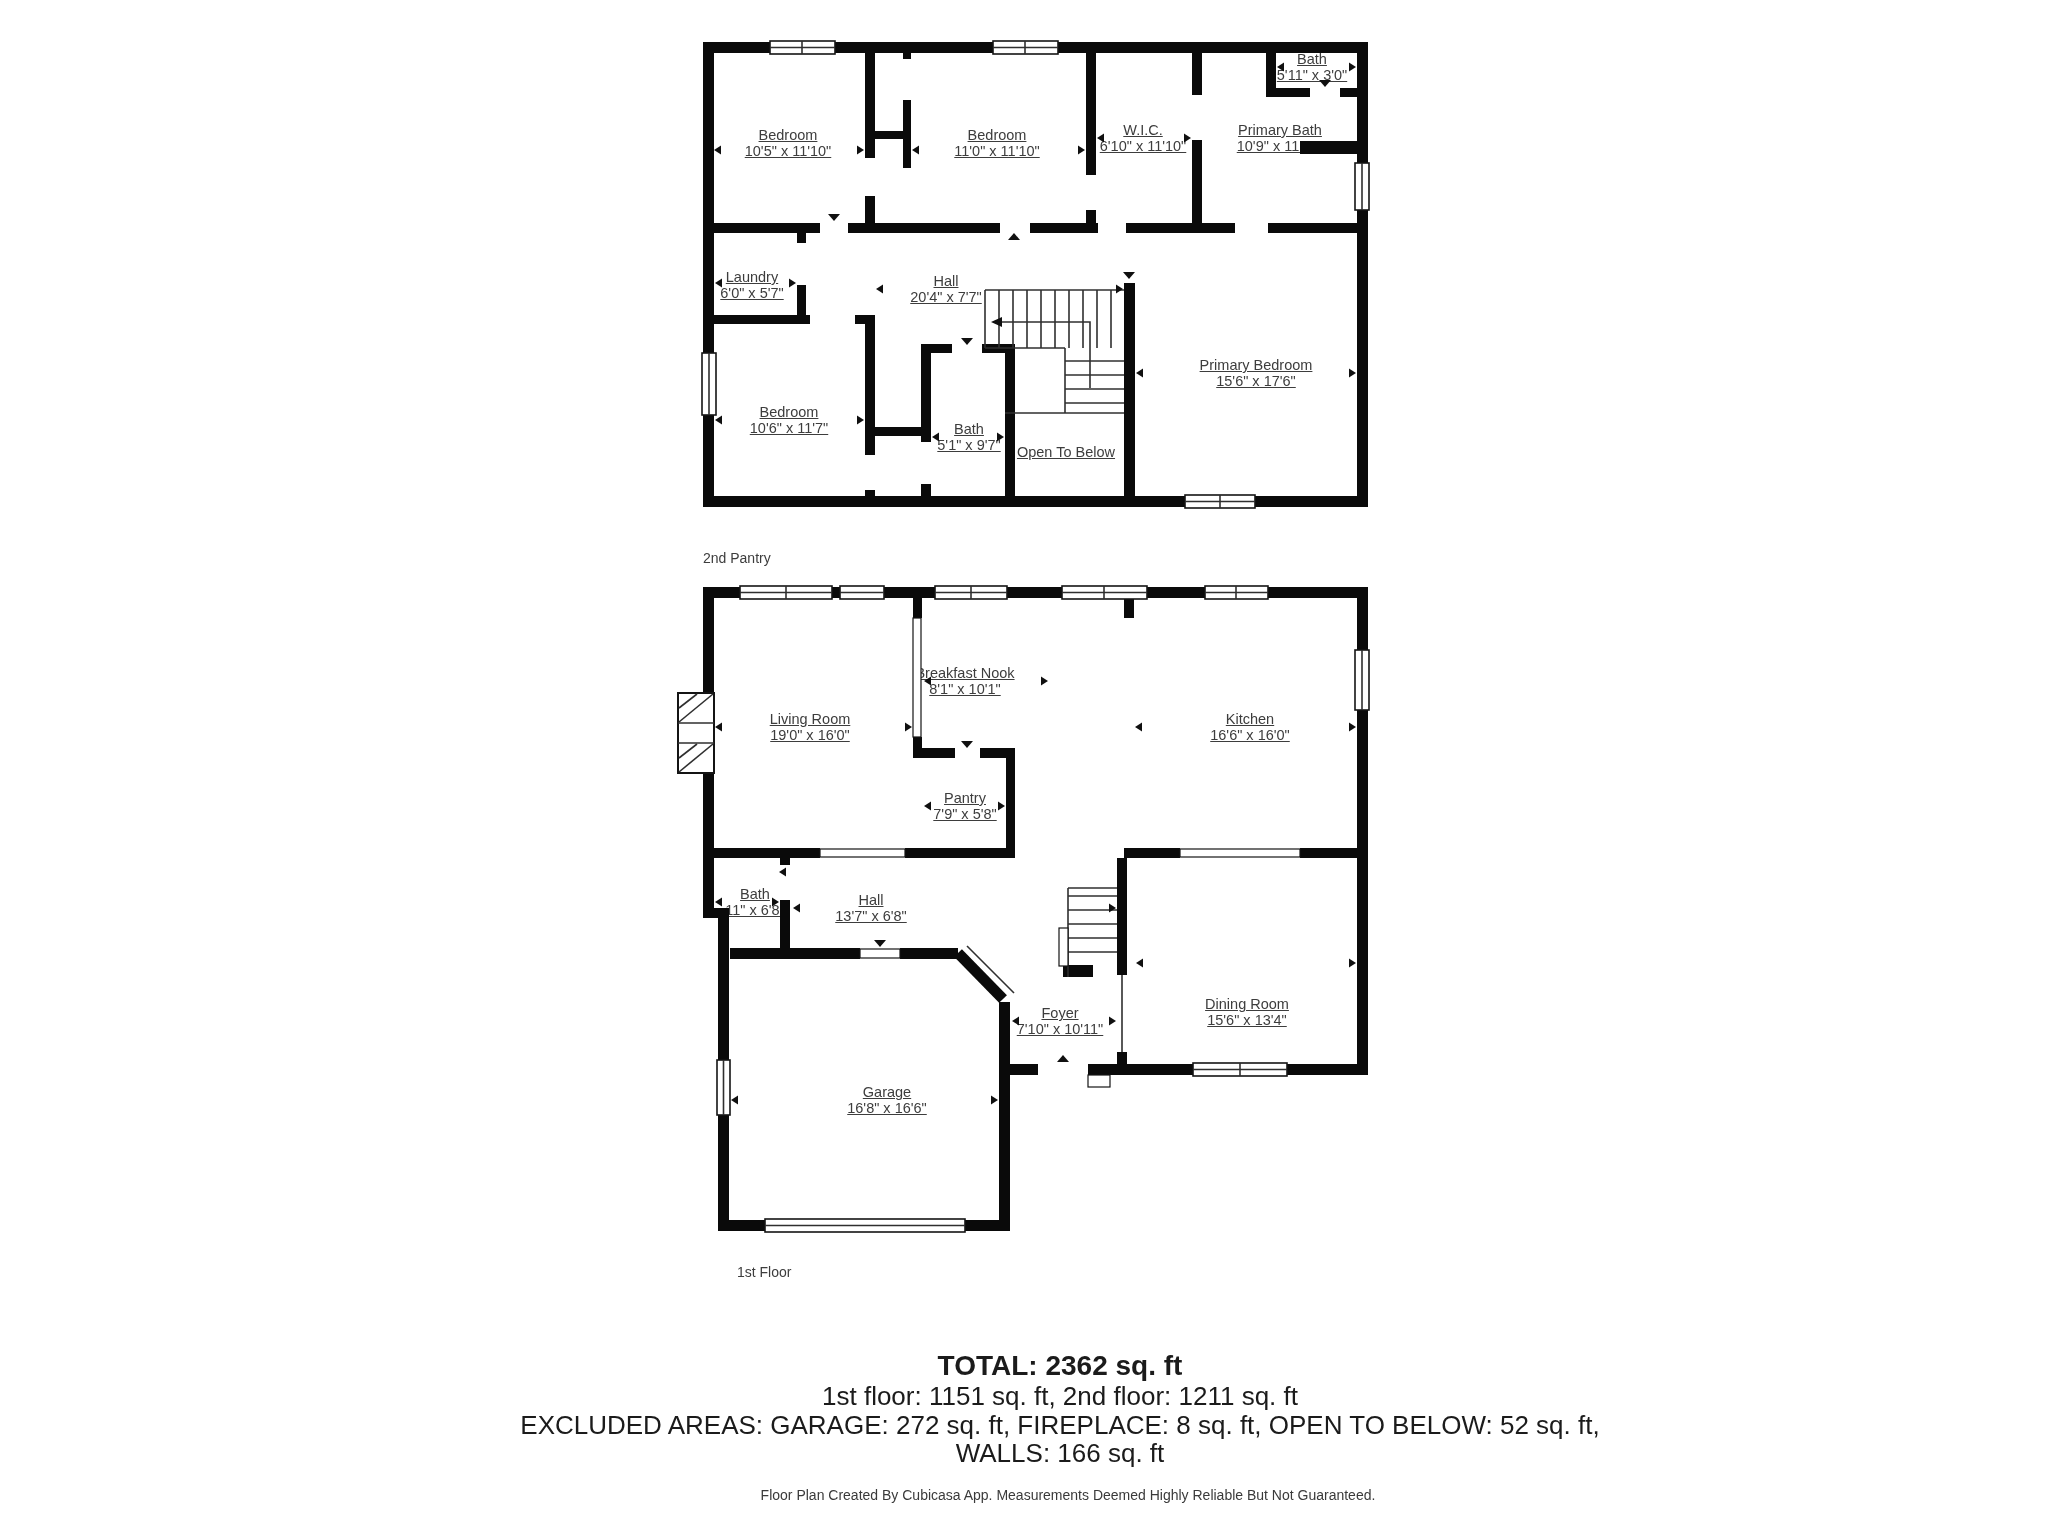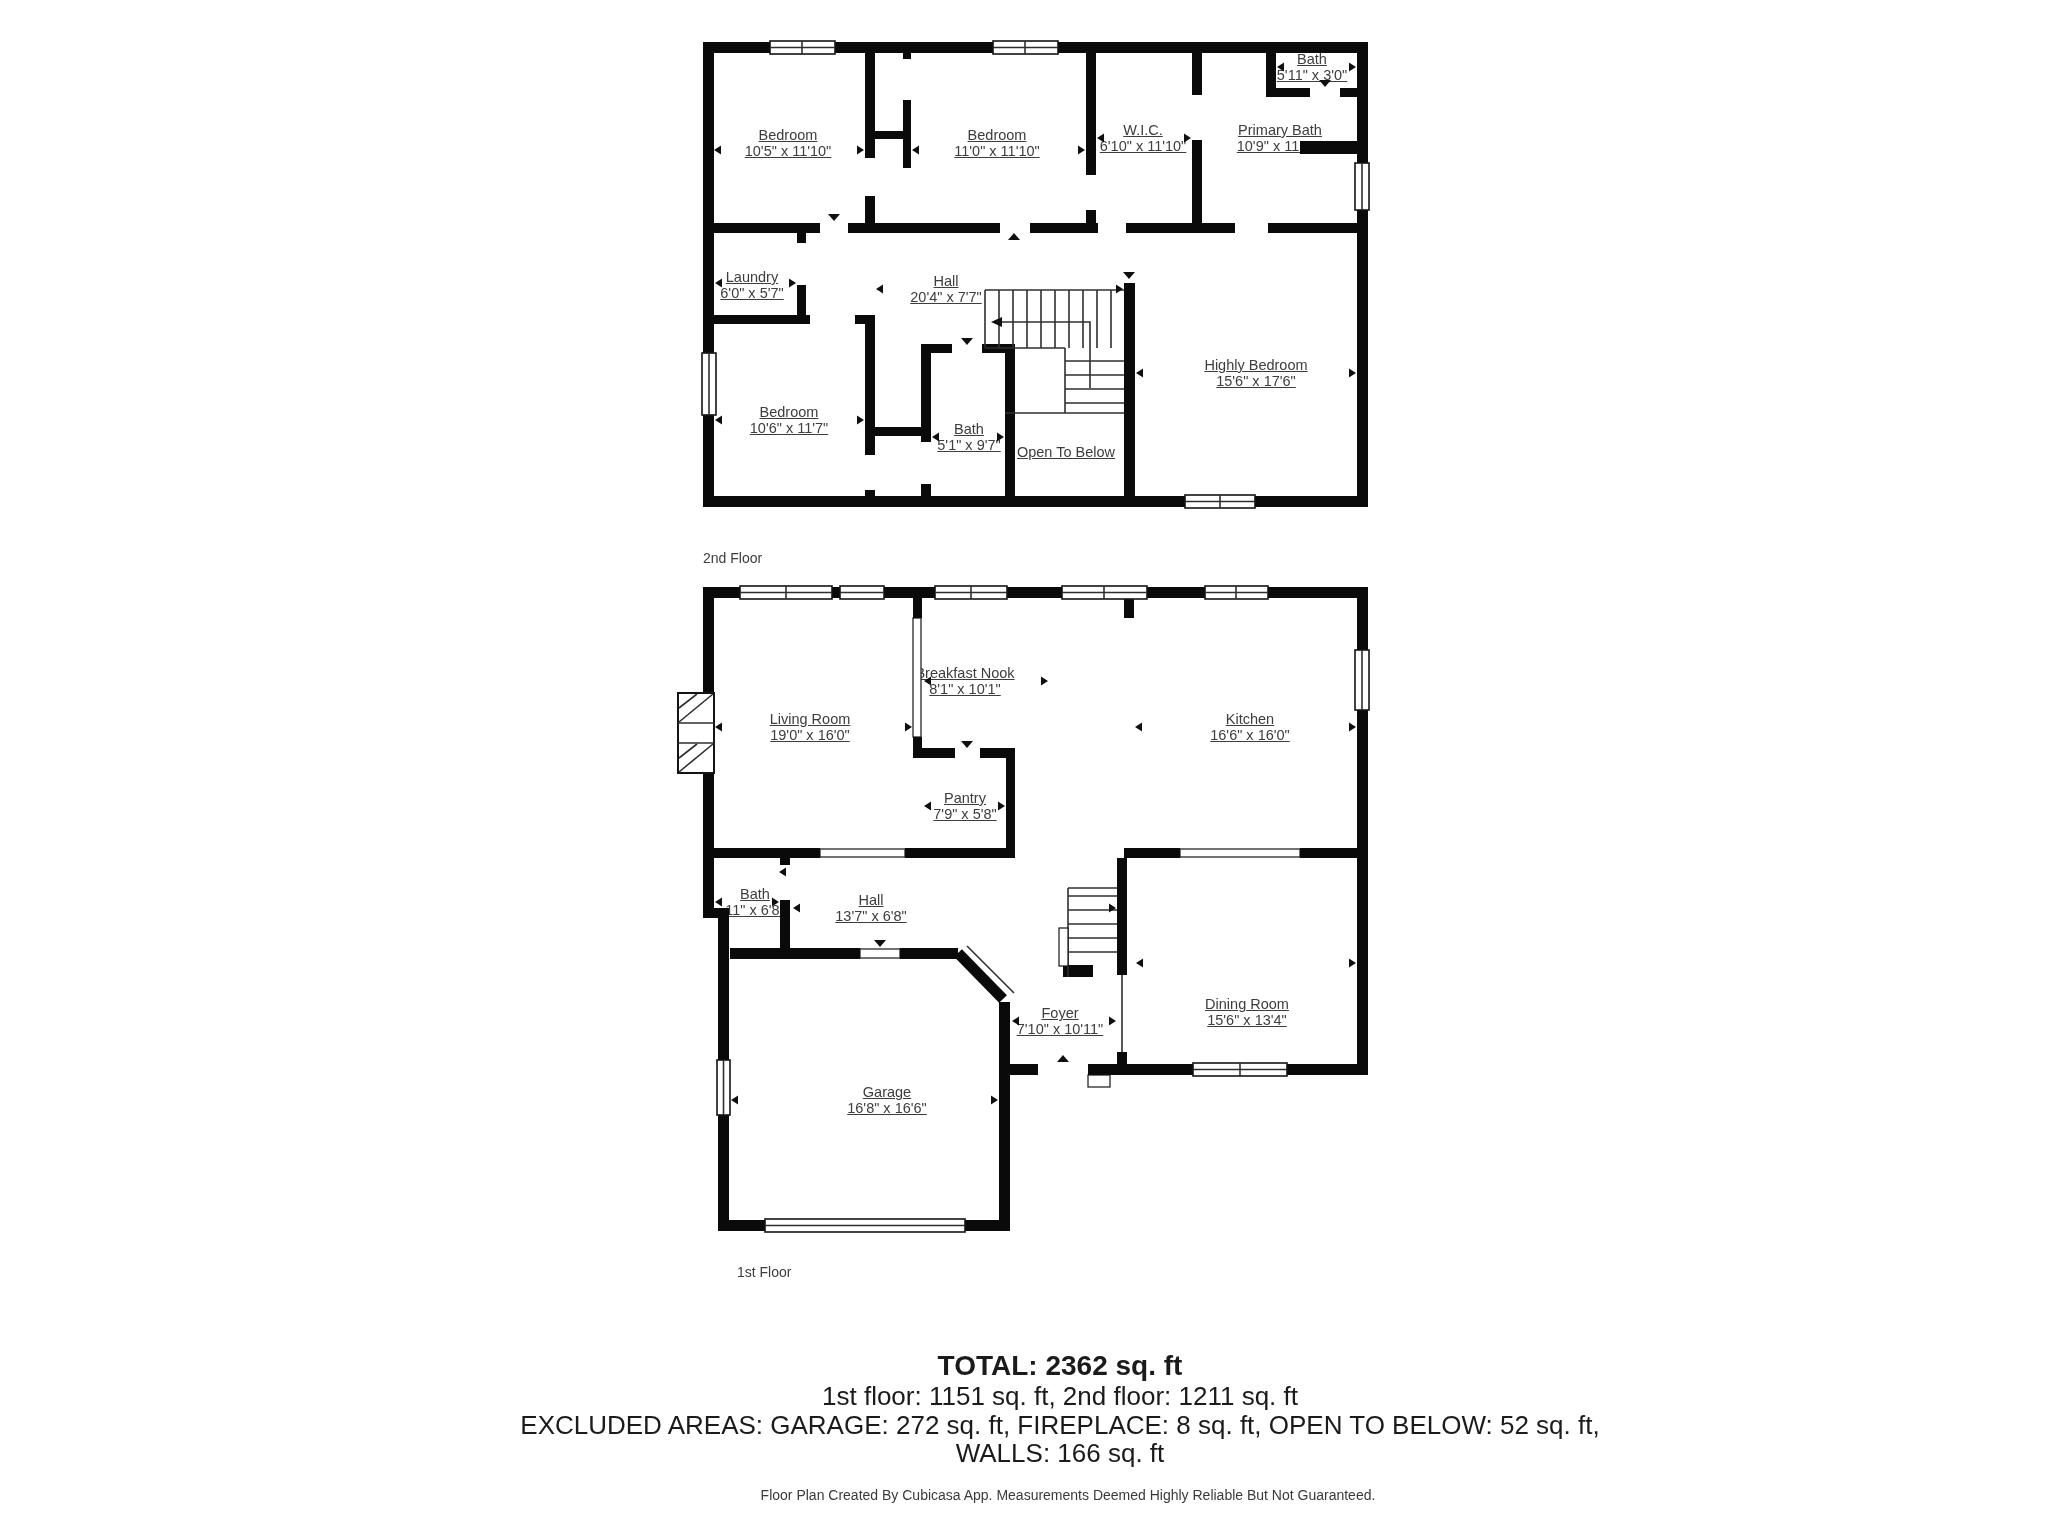--- a/index.html
+++ b/index.html
@@ -52,35 +52,35 @@
   </div>
   <div class="room-label" style="left:752px;top:285px">
     <span>Laundry</span>
     <span>6'0" x 5'7"</span>
   </div>
   <div class="room-label" style="left:946px;top:289px">
     <span>Hall</span>
     <span>20'4" x 7'7"</span>
   </div>
   <div class="room-label" style="left:1256px;top:373px">
-    <span>Highly Bedroom</span>
+    <span>Primary Bedroom</span>
     <span>15'6" x 17'6"</span>
   </div>
   <div class="room-label" style="left:789px;top:420px">
     <span>Bedroom</span>
     <span>10'6" x 11'7"</span>
   </div>
   <div class="room-label" style="left:969px;top:437px">
     <span>Bath</span>
     <span>5'1" x 9'7"</span>
   </div>
   <div class="room-label" style="left:1066px;top:452px">
     <span>Open To Below</span>
   </div>
-  <div class="floor-label" style="left:703px;top:558px">2nd Floor</div>
+  <div class="floor-label" style="left:703px;top:558px">2nd Pantry</div>
 
   <div class="room-label" style="left:810px;top:727px">
     <span>Living Room</span>
     <span>19'0" x 16'0"</span>
   </div>
   <div class="room-label" style="left:965px;top:681px">
     <span>Breakfast Nook</span>
     <span>8'1" x 10'1"</span>
   </div>
   <div class="room-label" style="left:1250px;top:727px">

